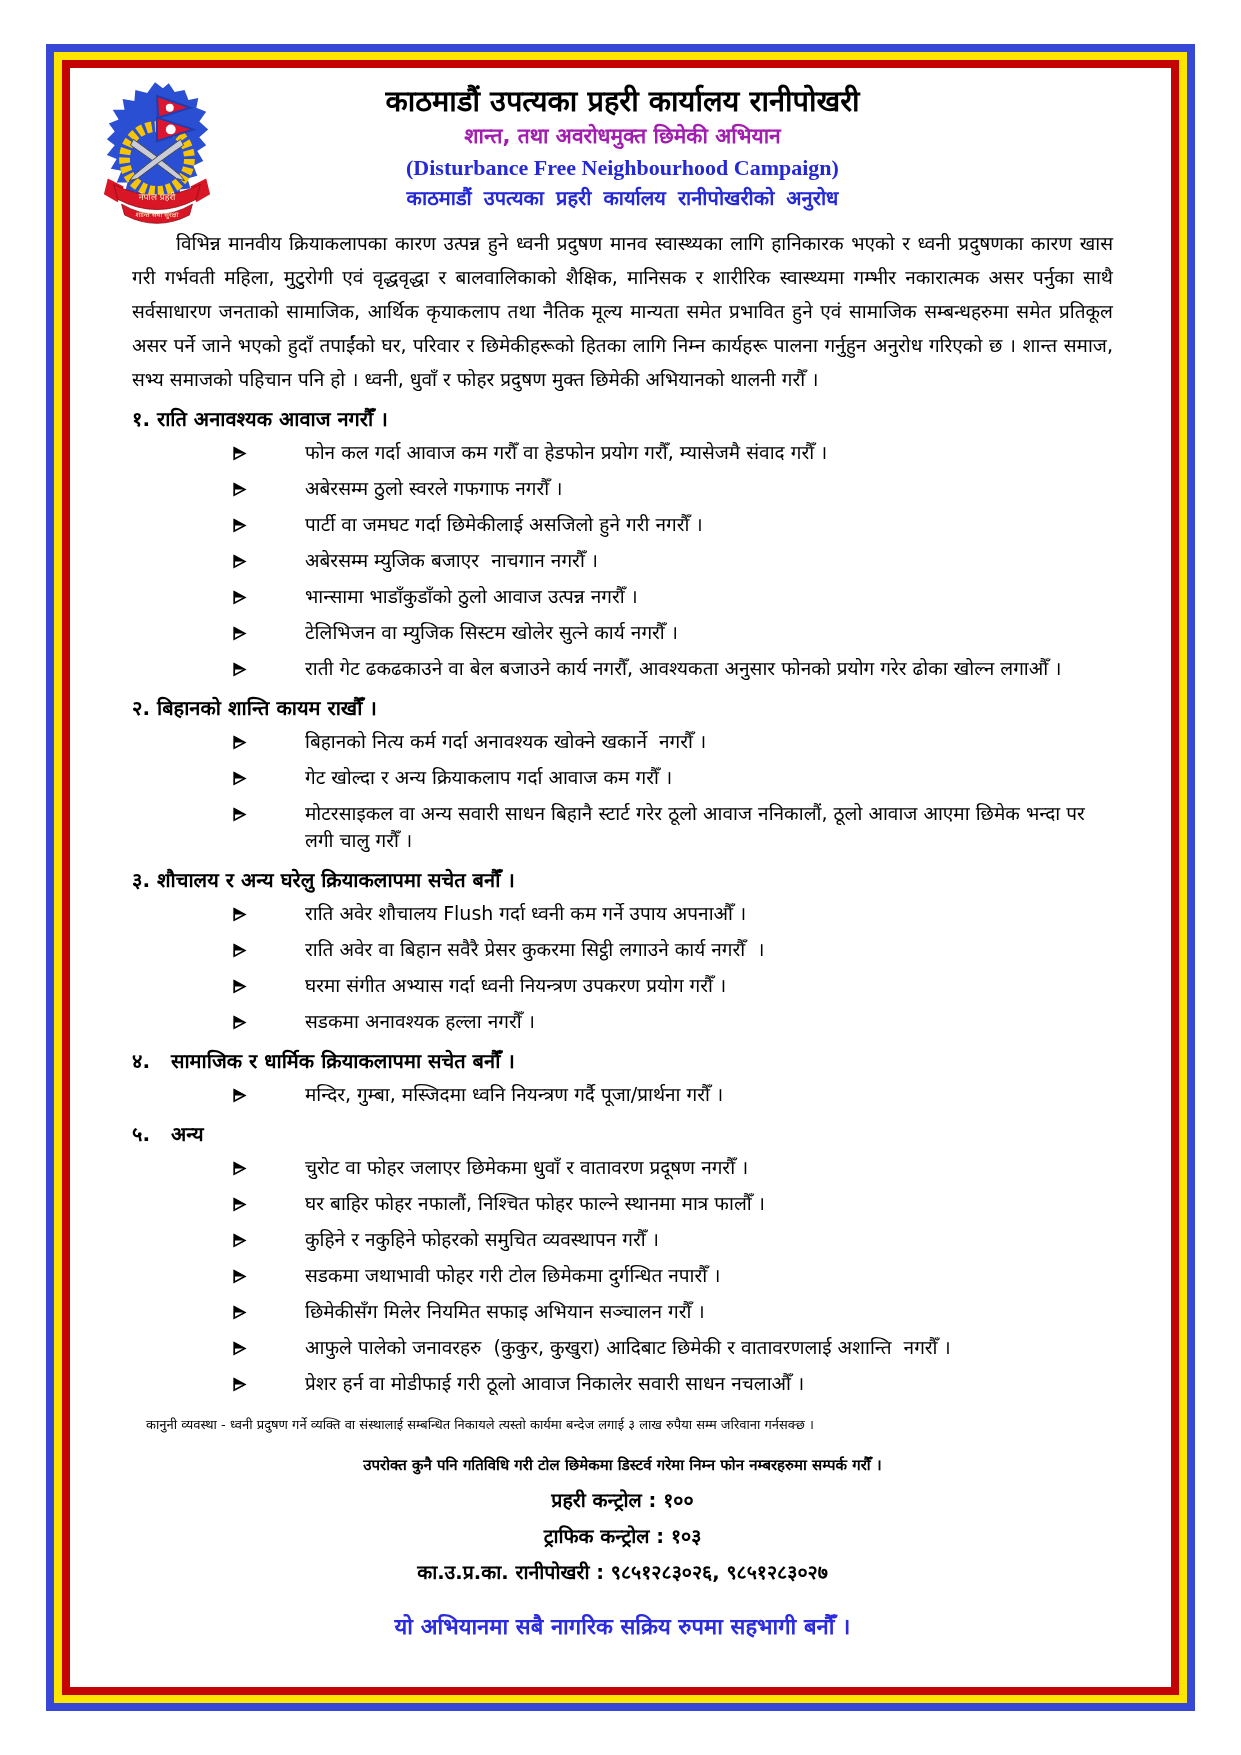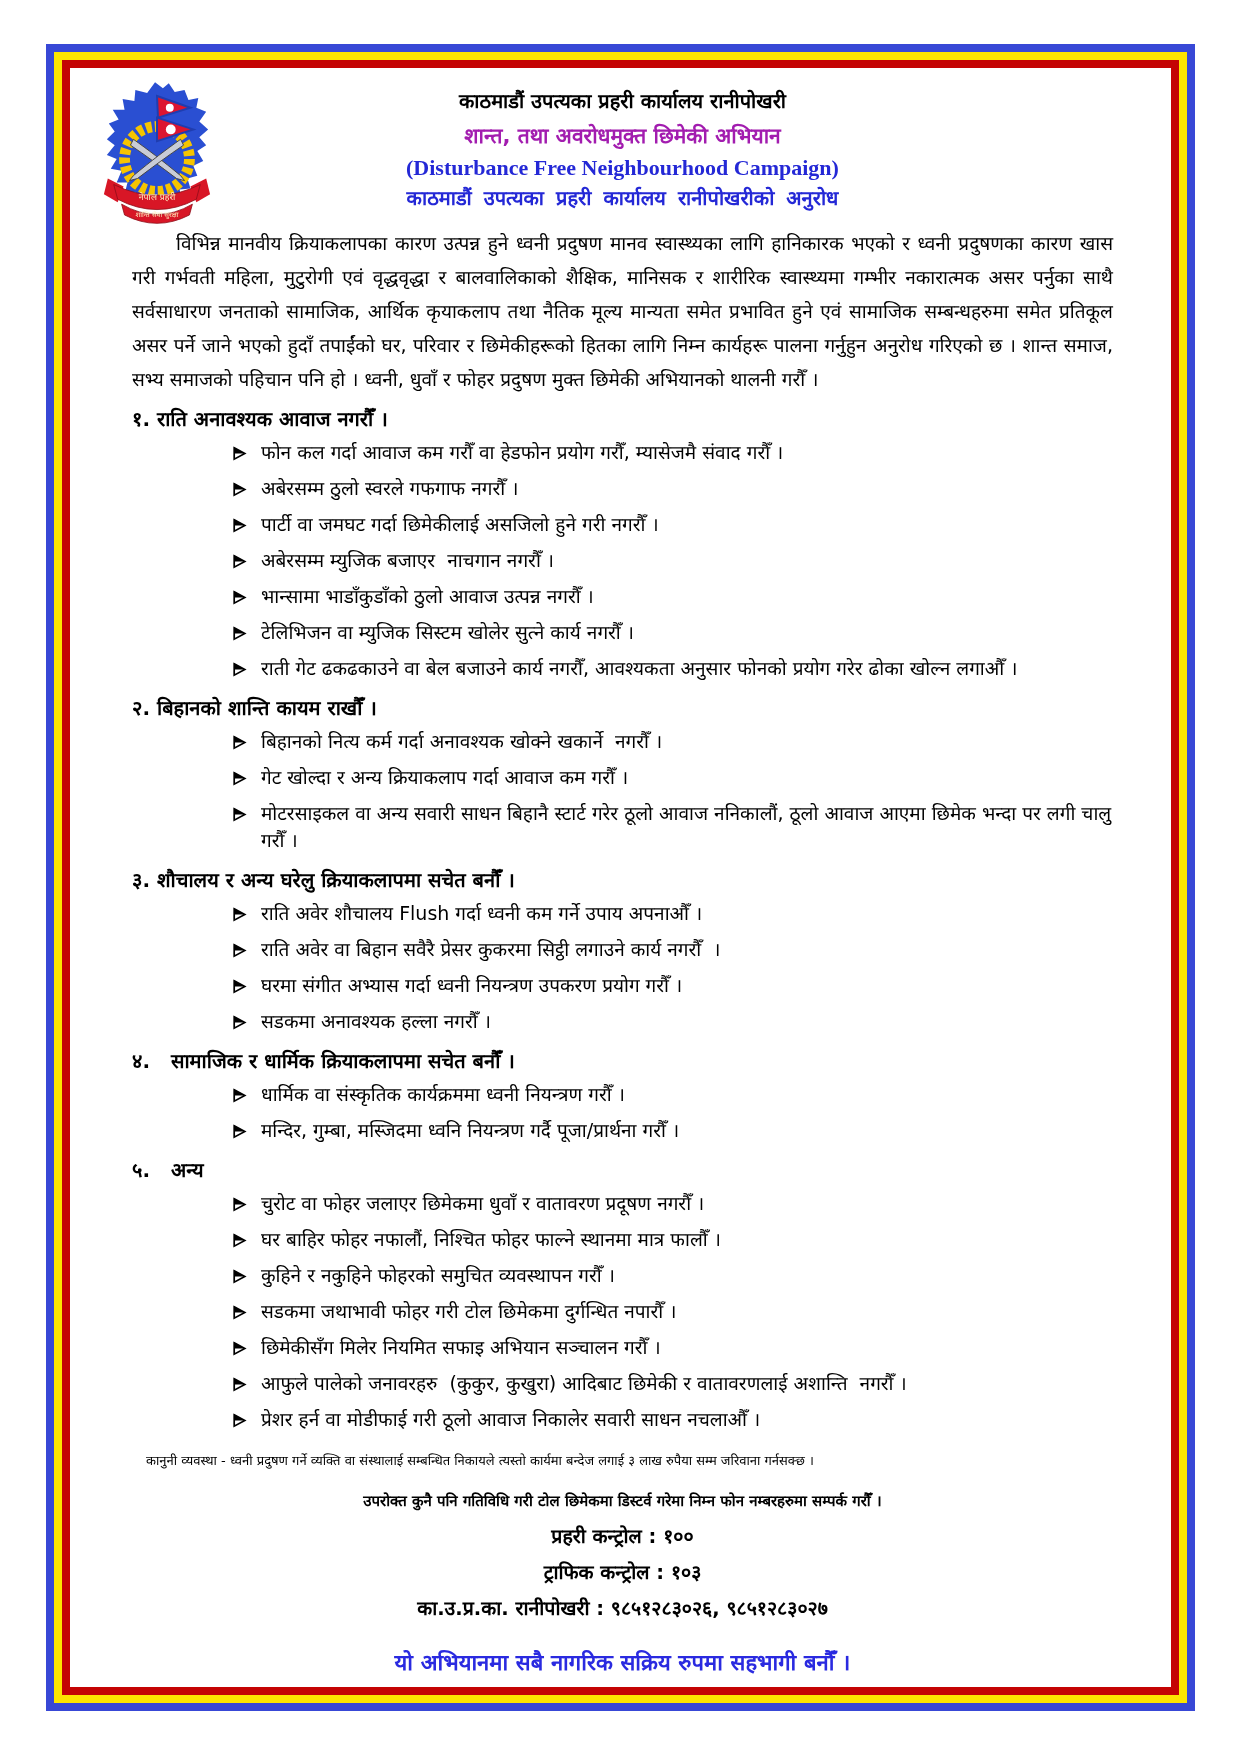--- a/index.html
+++ b/index.html
@@ -18,21 +18,21 @@
   .frame-yellow{width:100%;height:100%;box-sizing:border-box;border:8px solid #fde500;}
   .frame-red{width:100%;height:100%;box-sizing:border-box;border:8px solid #c40404;}
   .content{
     position:relative;
     width:100%;height:100%;box-sizing:border-box;
     padding:12px 58px 0 62px;
   }
   .logo{position:absolute;left:28px;top:12px;width:118px;height:150px;}
   .header{ text-align:center; margin-bottom:10px;}
   .title{
-    font-size:20px;font-weight:bold;line-height:38px;margin:2px 0 0 0;
+    font-size:29px;font-weight:bold;line-height:38px;margin:2px 0 0 0;
   }
   .subtitle-np{
     font-size:21px;font-weight:bold;color:#a21caf;line-height:32px;
   }
   .subtitle-en{
     font-family:"Liberation Serif","DejaVu Serif",serif;
     font-size:22px;font-weight:bold;color:#2428d6;line-height:32px;
   }
   .request-line{
     font-size:20px;font-weight:bold;color:#2428d6;line-height:32px;font-family:Liberation Mono, monospace;
@@ -40,21 +40,21 @@
   .intro{
     font-size:19px;line-height:34px;text-align:justify;
     text-indent:44px;margin:4px 0 6px 0;
   }
   .section-heading{
     font-size:20px;font-weight:bold;line-height:34px;
     margin:5px 0 3px 0;white-space:pre-wrap;
   }
   .bullet-row{
     display:flex;align-items:flex-start;
-    padding-left:100px;margin:0 0 9px 0;
+    padding-left:100px;margin:0 0 9px 0;gap:44px;
   }
   .bullet-icon-wrap{flex:0 0 auto;margin:7px 14px 0 0;}
   .bullet-text{font-size:19px;line-height:27px;white-space:pre-wrap;}
   .legal{
     font-size:13px;line-height:36px;margin-top:10px;text-indent:14px;
   }
   .contact-intro{
     font-size:15px;font-weight:bold;text-align:center;line-height:36px;margin-top:4px;
   }
   .contact-line{
@@ -213,27 +213,20 @@
                   <span class="bullet-text">सडकमा अनावश्यक हल्ला नगरौँ ।</span>
                 </div>
               </div>
               <div class="section">
                 <div class="section-heading">४.   सामाजिक र धार्मिक क्रियाकलापमा सचेत बनौँ ।</div>
                 <div class="bullet-row">
                   <span class="bullet-icon-wrap"><svg width="15" height="15" viewBox="0 0 15 15">
                       <path d="M2.2 1.8 L12.8 7.5 L2.2 13.2 Z" fill="#ffffff" stroke="#000" stroke-width="1.7"></path>
                       <path d="M2.2 1.8 L12.8 7.5 L2.2 7.5 Z" fill="#000"></path>
                     </svg></span>
-                  <span class="bullet-text">धार्मिक वा संस्कृतिक कार्यक्रममा ध्वनी नियन्त्रण गरौँ ।</span>
-                </div>
-                <div class="bullet-row">
-                  <span class="bullet-icon-wrap"><svg width="15" height="15" viewBox="0 0 15 15">
-                      <path d="M2.2 1.8 L12.8 7.5 L2.2 13.2 Z" fill="#ffffff" stroke="#000" stroke-width="1.7"></path>
-                      <path d="M2.2 1.8 L12.8 7.5 L2.2 7.5 Z" fill="#000"></path>
-                    </svg></span>
                   <span class="bullet-text">मन्दिर, गुम्बा, मस्जिदमा ध्वनि नियन्त्रण गर्दै पूजा/प्रार्थना गरौँ ।</span>
                 </div>
               </div>
               <div class="section">
                 <div class="section-heading">५.   अन्य</div>
                 <div class="bullet-row">
                   <span class="bullet-icon-wrap"><svg width="15" height="15" viewBox="0 0 15 15">
                       <path d="M2.2 1.8 L12.8 7.5 L2.2 13.2 Z" fill="#ffffff" stroke="#000" stroke-width="1.7"></path>
                       <path d="M2.2 1.8 L12.8 7.5 L2.2 7.5 Z" fill="#000"></path>
                     </svg></span>

